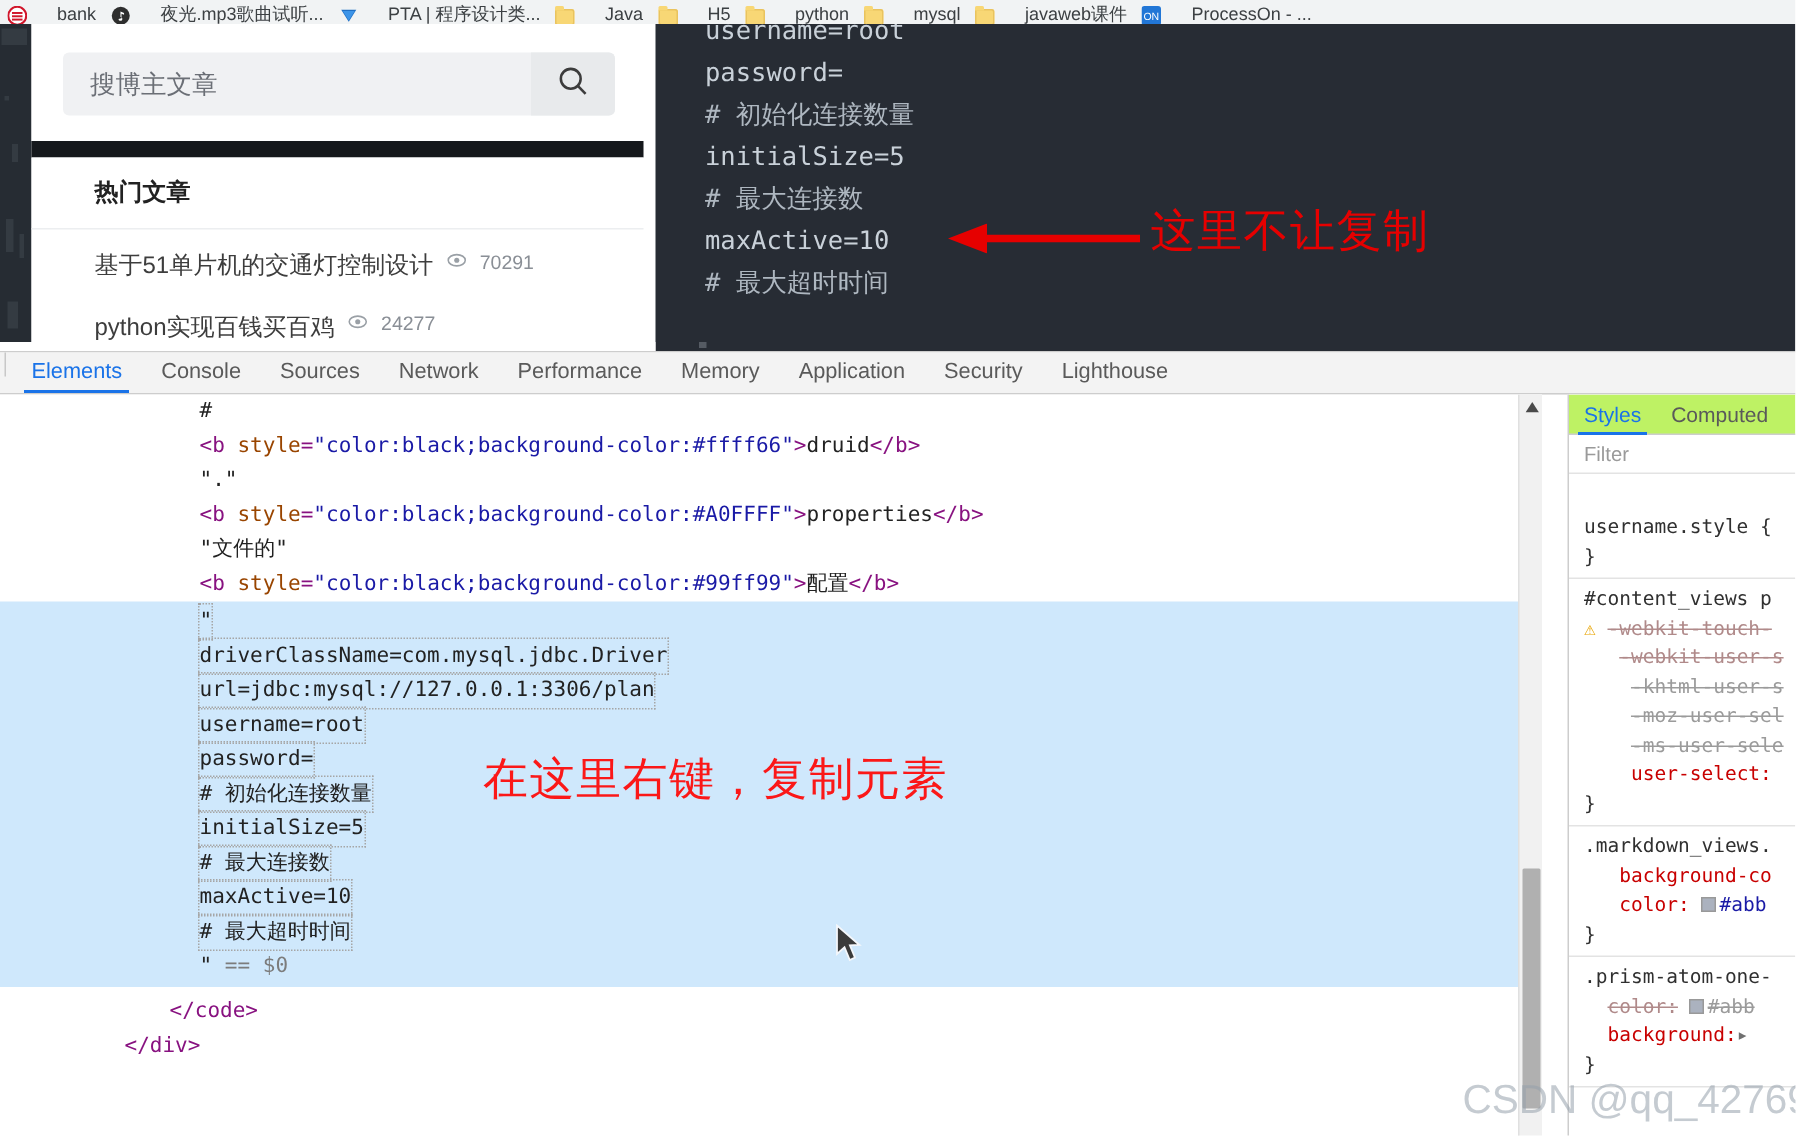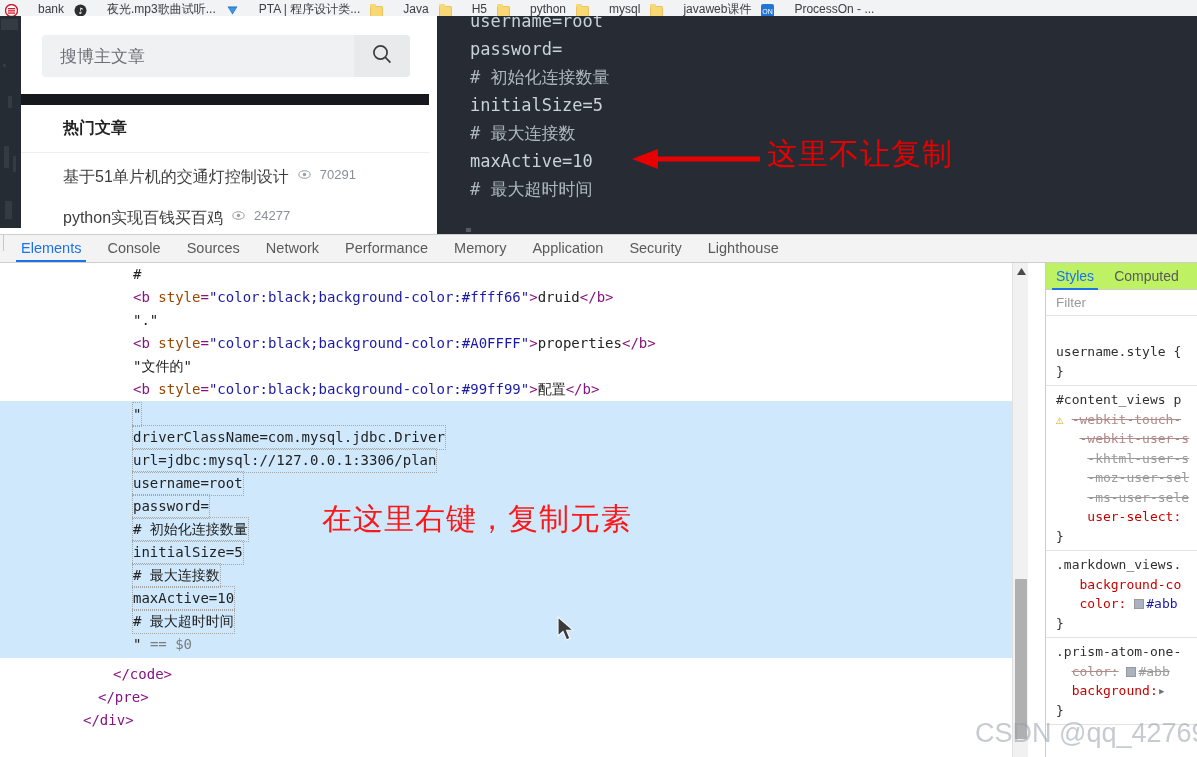--- a/index.html
+++ b/index.html
@@ -416,21 +416,20 @@
           <div class="tree-line" style="padding-left:133px;"><span class="dotted txt">password=</span></div>
           <div class="tree-line" style="padding-left:133px;"><span class="dotted txt"># 初始化连接数量</span></div>
           <div class="tree-line" style="padding-left:133px;"><span class="dotted txt">initialSize=5</span></div>
           <div class="tree-line" style="padding-left:133px;"><span class="dotted txt"># 最大连接数</span></div>
           <div class="tree-line" style="padding-left:133px;"><span class="dotted txt">maxActive=10</span></div>
           <div class="tree-line" style="padding-left:133px;"><span class="dotted txt"># 最大超时时间</span></div>
           <div class="tree-line" style="padding-left:133px;"><span class="txt">"</span> <span class="eqsd">== $0</span></div>
         </div>
 
         <div class="tree-line" style="padding-left:113px;padding-top:5px;"><span class="punct">&lt;/code&gt;</span></div>
-        <div class="tree-line" style="padding-left:98px;"><span class="punct">&lt;/pre&gt;</span></div>
         <div class="tree-line" style="padding-left:83px;"><span class="punct">&lt;/div&gt;</span></div>
         <div class="tree-line" style="padding-left:83px;"> </div>
 
         <div class="tree-scroll-track">
           <div class="tree-scroll-up">
             <svg width="9" height="7" viewBox="0 0 9 7">
                 <polygon points="4.5,0 9,7 0,7" fill="#4a4a4a"></polygon>
               </svg>
           </div>
           <div class="tree-scroll-thumb"></div>

